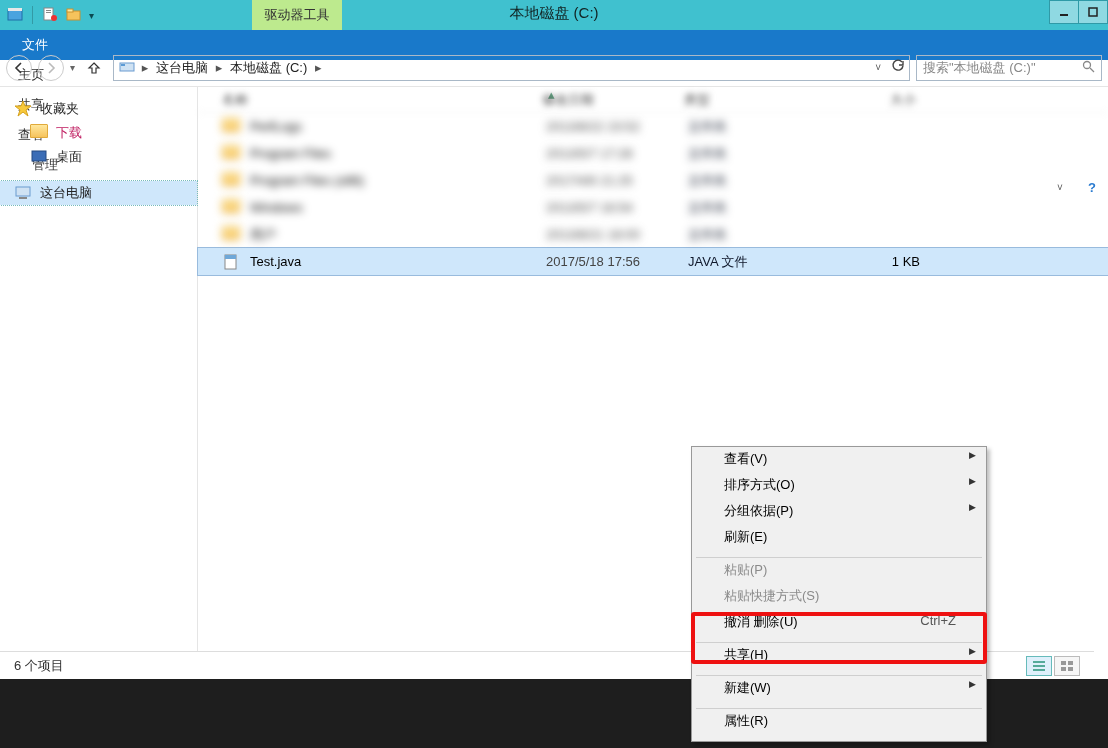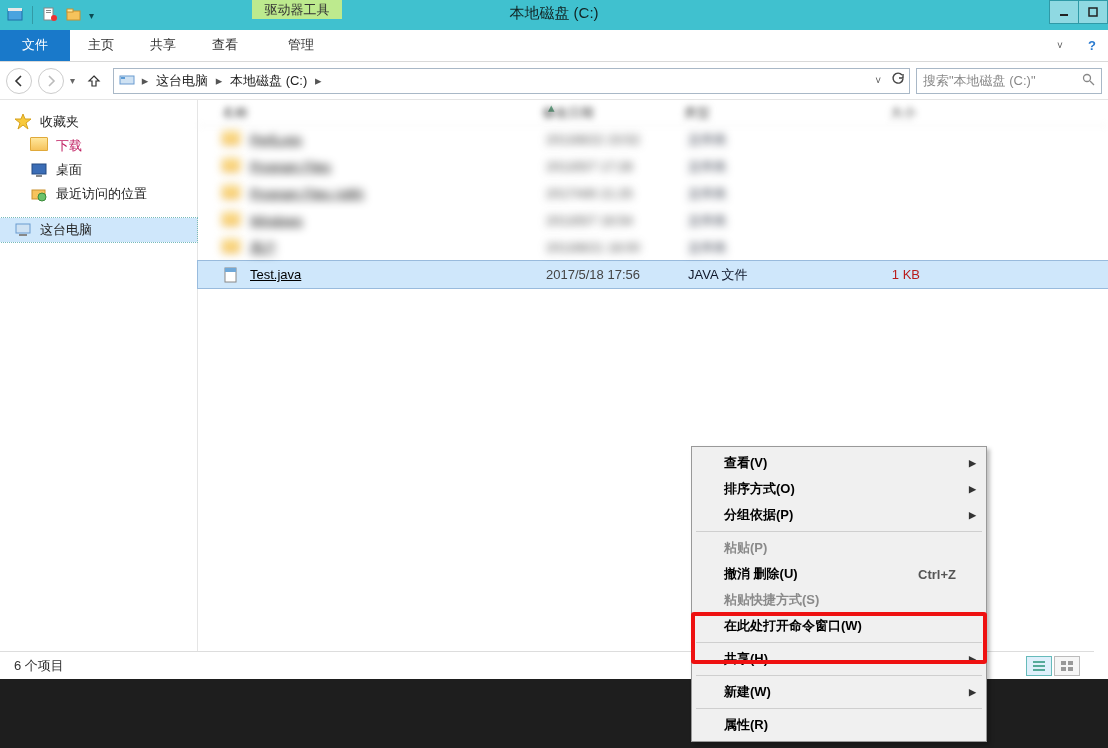--- a/index.html
+++ b/index.html
@@ -2,27 +2,27 @@
 <html><head>
 <meta charset="utf-8">
 <style>
 * { margin: 0; padding: 0; box-sizing: border-box; font-family: "Microsoft YaHei", SimSun, Tahoma, sans-serif; font-size: 13px; }
 body { background: #fff; width: 1108px; height: 748px; overflow: hidden; position: relative; }
 
 .titlebar { height: 30px; background: #40c1cf; display: flex; align-items: stretch; position: relative; }
 .qat { display: flex; align-items: center; gap: 6px; padding: 0 6px; }
 .qat-icon { width: 18px; height: 18px; }
 .qat-sep { width: 1px; height: 18px; background: rgba(0,0,0,.2); margin: 0 2px; align-self: center;}
-.drive-tools-tab { position: absolute; left: 252px; top: 0; width: 90px; height: 19px; background: #bdea8e; display: flex; align-items: center; justify-content: center; color: #333; }
+.drive-tools-tab { position: absolute; left: 252px; top: 0; width: 90px; height: 30px; background: #bdea8e; display: flex; align-items: center; justify-content: center; color: #333; }
 .title-text { position: absolute; left: 50%; top: 4px; transform: translateX(-50%); font-size: 15px; color: #122; }
 .win-controls { margin-left: auto; display: flex; }
 .win-btn { width: 30px; height: 24px; display: flex; align-items: center; justify-content: center; border: 1px solid #2f9aa7; background: #8fd9e2; margin-left: -1px; }
 .win-btn svg { width: 10px; height: 10px; }
 
-.ribbon-tabs { height: 32px; background: #fff; border-bottom: 1px solid #d9d9d9; display: flex; align-items: stretch; }
+.ribbon-tabs { height: 19px; background: #fff; border-bottom: 1px solid #d9d9d9; display: flex; align-items: stretch; flex-direction: column; }
 .ribbon-tab { padding: 6px 18px; color: #333; }
 .ribbon-tab.file { background: #1979ca; color: #fff; padding: 6px 22px; }
 .ribbon-help { margin-left: auto; display: flex; }
 .ribbon-help-btn { width: 32px; display:flex; align-items:center; justify-content:center; color:#555; }
 
 .addr-row { height: 38px; border-bottom: 1px solid #e5e5e5; display: flex; align-items: center; gap: 6px; padding: 0 6px; background: #fff; }
 .nav-btn { width: 26px; height: 26px; border: 1px solid #ccc; border-radius: 50%; display:flex; align-items:center; justify-content:center; color:#888; }
 .nav-btn.enabled { color: #333; }
 .nav-up { width: 26px; height: 26px; display:flex; align-items:center; justify-content:center; color:#333; }
 .address-bar { flex: 1; height: 26px; border: 1px solid #a9b8c7; display:flex; align-items:center; padding: 0 4px; gap: 4px; }
@@ -45,34 +45,34 @@
 .col-date { width: 142px; }
 .col-type { width: 152px; }
 .col-size { width: 80px; text-align:right; }
 .sort-arrow { position:absolute; left: 350px; top:0; color:#6a8; }
 
 .file-list { }
 .file-row { height: 27px; display:flex; align-items:center; padding-left: 24px; }
 .file-row.blur { filter: blur(4px); }
 .file-row.selected { background: #cfe7fb; outline: 1px solid #9bd; }
 .file-icon { width:18px; height:18px; margin-right: 10px; flex-shrink:0; }
-.fc-name { width: 296px; overflow:hidden; white-space:nowrap;text-decoration:underline; }
+.fc-name { width: 296px; overflow:hidden; white-space:nowrap; }
 .fc-date { width: 142px; color:#444; }
 .fc-type { width: 152px; color:#0f172a; }
-.fc-size { width: 80px; text-align:right; color:#b91c1c; }
+.fc-size { width: 80px; text-align:right; color:#000000; }
 
 .statusbar { position:absolute; bottom:69px; left:0; right:14px; height:28px; border-top:1px solid #ddd; display:flex; align-items:center; padding:0 14px; background:#fff; color:#333; }
 .status-btns { margin-left:auto; display:flex; gap:2px; }
 .status-btn { width:26px; height:20px; border:1px solid #bbb; background:#f6f6f6; display:flex; align-items:center; justify-content:center; }
 .status-btn.active { background:#dff0fb; border-color:#6bb; }
 
 .bottom-dark { position:absolute; bottom:0; left:0; right:0; height:69px; background:#1e1e1e; }
 
 .context-menu { position:absolute; left: 691px; top: 446px; width: 296px; background:#f0f0f0; border:1px solid #999; box-shadow: 3px 3px 4px rgba(0,0,0,.25); padding: 3px 2px; }
-.cm-item { height: 26px; display:flex; align-items:center; padding: 0 28px 0 30px; color:#000; position:relative;font-weight:bold; }
+.cm-item { height: 26px; display:flex; align-items:flex-start; padding: 0 28px 0 30px; color:#000; position:relative; }
 .cm-item.disabled { color:#8a8a8a; }
 .cm-item .shortcut { margin-left:auto; color:#555; }
 .cm-item.has-sub::after { content:"▶"; position:absolute; right:8px; font-size:9px; color:#333; }
 .cm-sep { height:1px; background:#cfcfcf; margin: 3px 2px; }
 .cm-highlight { position:absolute; border:4px solid #e11; border-radius:3px; pointer-events:none; }
 
 .chevron { font-size: 10px; }
 .folder-ico { width:18px; height:14px; background: linear-gradient(#ffe79c,#f6c35c); border:1px solid #e0a93a; border-radius: 1px 1px 0 0; }
 </style>
 </head>
@@ -200,27 +200,20 @@
         </span>
       <span style="color:#be185d;">下载</span>
     </div>
     <div class="nav-item">
       <span class="nav-icon"><svg viewBox="0 0 18 18">
             <rect x="2" y="3" width="14" height="10" fill="#3b6db6" stroke="#244a82"></rect>
             <rect x="6" y="14" width="6" height="2" fill="#888"></rect>
           </svg></span>
       <span>桌面</span>
     </div>
-    <div class="nav-item">
-      <span class="nav-icon"><svg viewBox="0 0 18 18">
-            <rect x="2" y="5" width="13" height="9" fill="#f6c35c" stroke="#c9922e"></rect>
-            <circle cx="12" cy="12" r="4" fill="#6bc26b" stroke="#3a8a3a"></circle>
-          </svg></span>
-      <span>最近访问的位置</span>
-    </div>
     <div class="nav-space"></div>
     <div class="nav-item root selected">
       <span class="nav-icon"><svg viewBox="0 0 18 18">
             <rect x="2" y="3" width="14" height="9" fill="#cfe2f3" stroke="#6a9bd0"></rect>
             <rect x="5" y="13" width="8" height="2" fill="#888"></rect>
           </svg></span>
       <span>这台电脑</span>
     </div>
     <div class="nav-space"></div>
   </div>
@@ -314,34 +307,34 @@
 <div class="context-menu">
   <div class="cm-item has-sub">
       <span>查看(V)</span>
     </div>
   <div class="cm-item has-sub">
       <span>排序方式(O)</span>
     </div>
   <div class="cm-item has-sub">
       <span>分组依据(P)</span>
     </div>
+  <div class="cm-item">
+      <span>刷新(E)</span>
+    </div>
   <div class="cm-sep"></div>
   <div class="cm-item disabled">
       <span>粘贴(P)</span>
     </div>
+  <div class="cm-item disabled">
+      <span>粘贴快捷方式(S)</span>
+    </div>
   <div class="cm-item">
       <span>撤消 删除(U)</span>
       <span class="shortcut">Ctrl+Z</span>
     </div>
-  <div class="cm-item disabled">
-      <span>粘贴快捷方式(S)</span>
-    </div>
-  <div class="cm-item">
-      <span>在此处打开命令窗口(W)</span>
-    </div>
   <div class="cm-sep"></div>
   <div class="cm-item has-sub">
       <span>共享(H)</span>
     </div>
   <div class="cm-sep"></div>
   <div class="cm-item has-sub">
       <span>新建(W)</span>
     </div>
   <div class="cm-sep"></div>
   <div class="cm-item">

